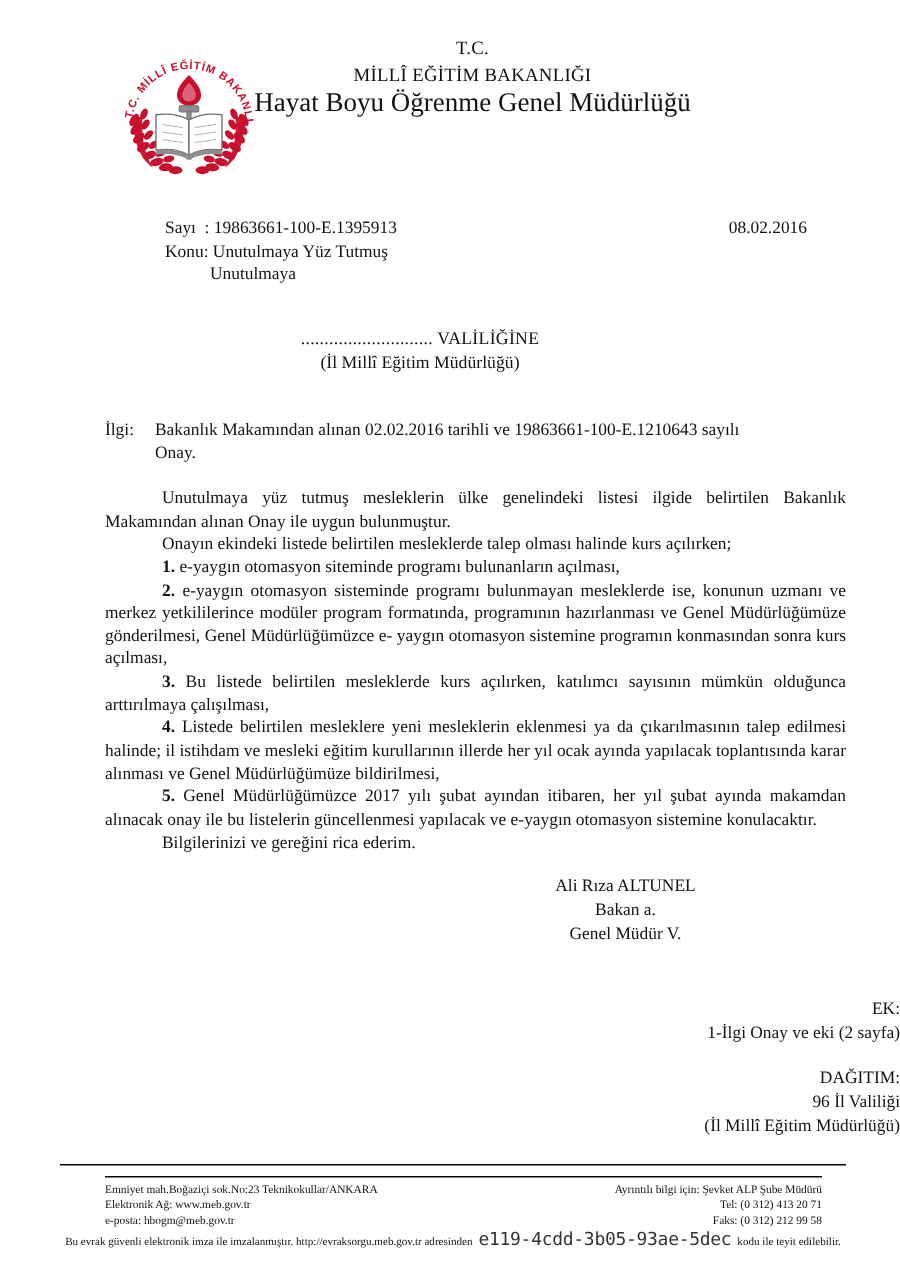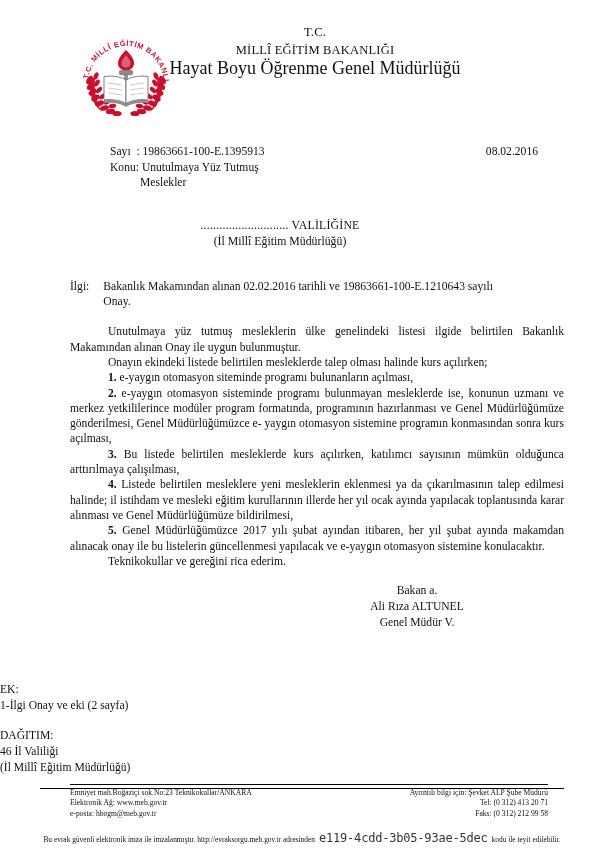--- a/index.html
+++ b/index.html
@@ -120,23 +120,24 @@
     margin-top: 14px;
     text-align: center;
     font-size: 11.6px;
     line-height: 16px;
     padding-left: 290px;
     padding-right: 56px;
   }
 
   
   .tail {
-    margin-top: 51px;
+    margin-top: 34px;
     font-size: 11.6px;
     line-height: 16px;
+    text-align: right;
   }
   .tail .blockgap { height: 14px; }
 
   
   .footer {
     position: absolute;
     left: 0;
     right: 0;
     bottom: 30px;
     padding-left: 70px;
@@ -154,21 +155,21 @@
     line-height: 10.5px;
     gap: 24px;
   }
   .footer-left { text-align: left; }
   .footer-right { text-align: right; margin-left: 41px; }
 
   .verify {
     position: absolute;
     left: 0;
     right: 0;
-    bottom: 4px;
+    bottom: 16px;
     box-sizing: border-box;
     padding-left: 40px;
     padding-right: 36px;
     text-align: right;
   }
   .verify-rule {
     border-top: 1px solid #000;
     margin-bottom: 3px;
   }
   .verify-line {
@@ -272,21 +273,21 @@
       <div class="lh-line3">Hayat Boyu Öğrenme Genel Müdürlüğü</div>
     </div>
   </div>
 
   <div class="refblock">
     <div class="ref-row">
       <div class="ref-left">Sayı  : 19863661-100-E.1395913</div>
       <div class="ref-date">08.02.2016</div>
     </div>
     <div>Konu: Unutulmaya Yüz Tutmuş</div>
-    <div class="ref-cont">Meslekler</div>
+    <div class="ref-cont">Unutulmaya</div>
   </div>
 
   <div class="recipient">
     <div class="r1">............................ VALİLİĞİNE</div>
     <div class="r2">(İl Millî Eğitim Müdürlüğü)</div>
   </div>
 
   <div class="body-wrap">
 
     <div class="ilgi">
@@ -301,35 +302,35 @@
 
     <p class="para">Unutulmaya yüz tutmuş mesleklerin ülke genelindeki listesi ilgide belirtilen Bakanlık Makamından alınan Onay ile uygun bulunmuştur.</p>
     <p class="para">Onayın ekindeki  listede belirtilen mesleklerde talep olması halinde kurs açılırken;</p>
 
     <p class="para"><b class="num">1.</b><span> e-yaygın otomasyon siteminde programı bulunanların açılması,</span></p>
     <p class="para"><b class="num">2.</b><span> e-yaygın otomasyon sisteminde programı bulunmayan mesleklerde ise, konunun uzmanı ve merkez yetkililerince modüler program formatında, programının hazırlanması ve Genel Müdürlüğümüze gönderilmesi, Genel Müdürlüğümüzce e- yaygın otomasyon sistemine programın konmasından sonra kurs açılması,</span></p>
     <p class="para"><b class="num">3.</b><span> Bu listede belirtilen mesleklerde kurs açılırken, katılımcı sayısının mümkün olduğunca arttırılmaya çalışılması,</span></p>
     <p class="para"><b class="num">4.</b><span> Listede belirtilen mesleklere yeni mesleklerin eklenmesi ya da çıkarılmasının talep edilmesi halinde; il istihdam ve mesleki eğitim kurullarının illerde her yıl  ocak ayında yapılacak toplantısında karar alınması ve  Genel Müdürlüğümüze bildirilmesi,</span></p>
     <p class="para"><b class="num">5.</b><span> Genel Müdürlüğümüzce  2017 yılı şubat  ayından itibaren, her yıl şubat ayında makamdan alınacak onay ile bu listelerin güncellenmesi yapılacak ve  e-yaygın otomasyon sistemine konulacaktır.</span></p>
 
-    <p class="para">Teknikokullar ve gereğini rica ederim.</p>
+    <p class="para">Bilgilerinizi ve gereğini rica ederim.</p>
   </div>
 
   <div class="signature">
+    <div>Ali Rıza ALTUNEL</div>
     <div>Bakan a.</div>
-    <div>Ali Rıza ALTUNEL</div>
     <div>Genel Müdür V.</div>
   </div>
 
   <div class="tail">
     <div>EK:</div>
     <div>1-İlgi Onay ve eki (2 sayfa)</div>
     <div class="blockgap"></div>
     <div>DAĞITIM:</div>
-    <div>46 İl Valiliği</div>
+    <div>96 İl Valiliği</div>
     <div>(İl Millî Eğitim Müdürlüğü)</div>
   </div>
 
   <div class="footer">
     <div class="footer-rule"></div>
     <div class="footer-cols">
       <div class="footer-left">
         <div>Emniyet mah.Boğaziçi sok.No:23 Teknikokullar/ANKARA</div>
         <div>Elektronik Ağ: www.meb.gov.tr</div>
         <div>e-posta: hbogm@meb.gov.tr</div>

